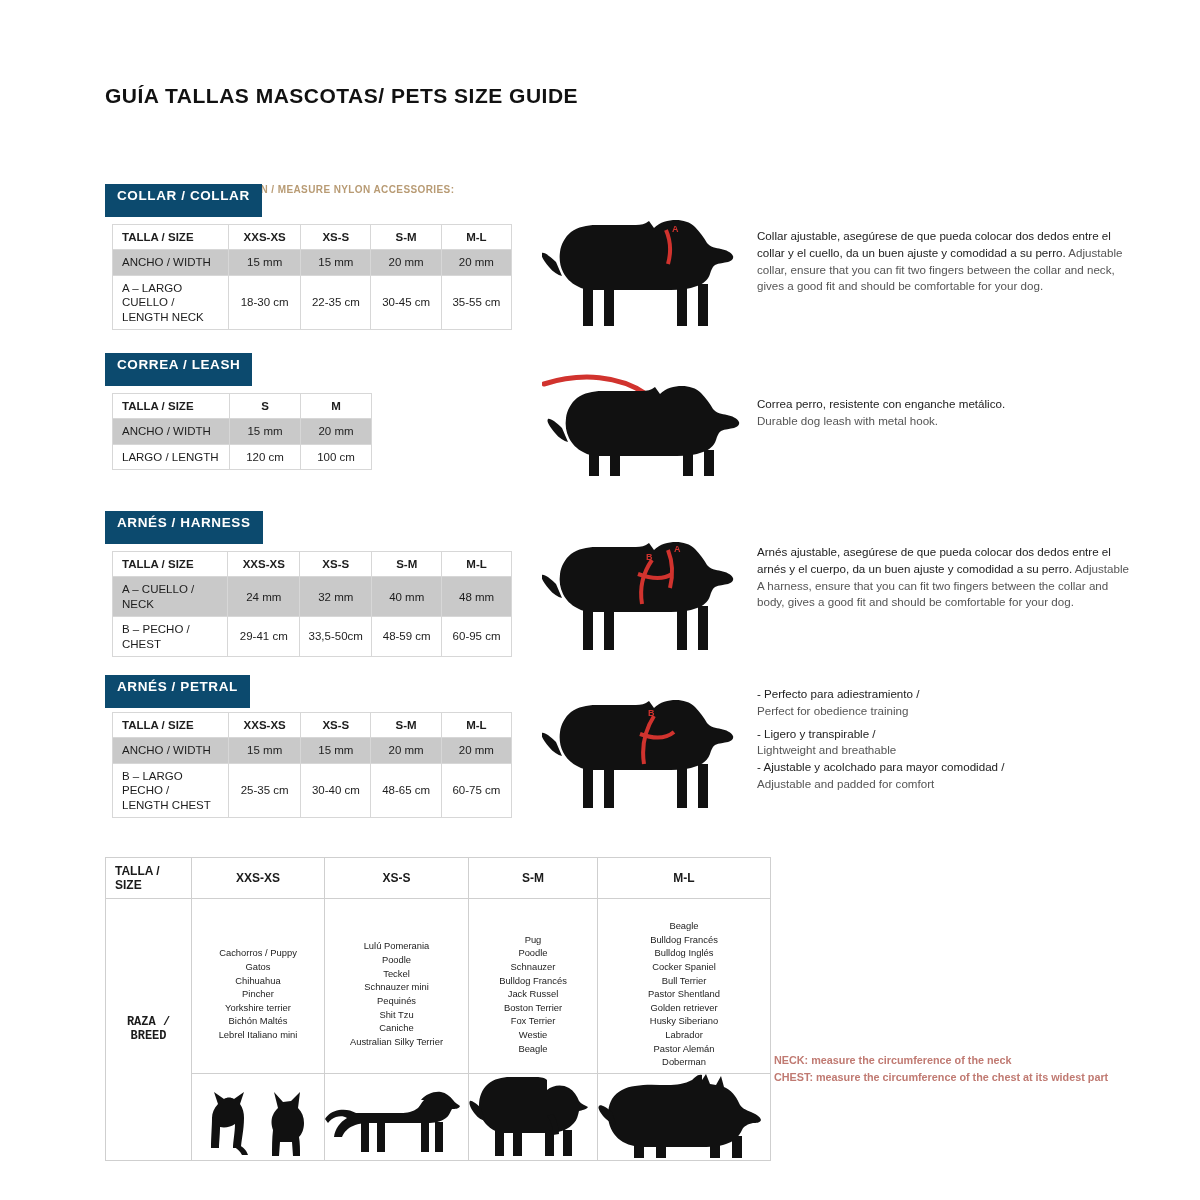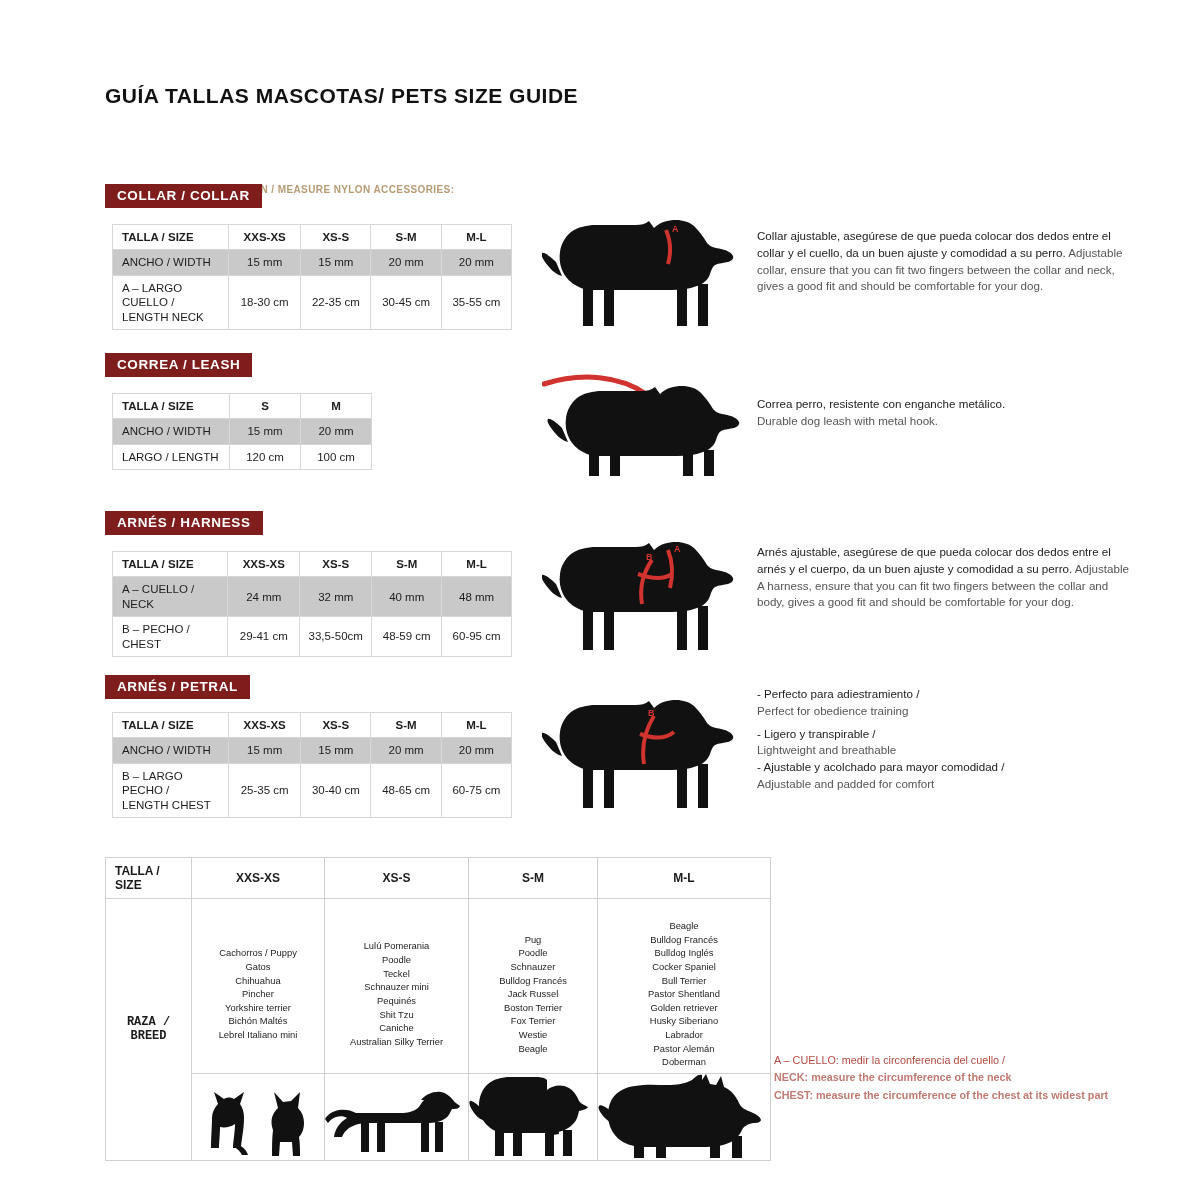--- a/index.html
+++ b/index.html
@@ -22,24 +22,24 @@
   .sub-title{
     position:absolute;left:88px;top:141px;
     font-size:10px;font-weight:bold;letter-spacing:.4px;
     color:#b89b74;
     margin-top:43px;
   }
 
   
   .sec-tag{
     position:absolute;
-    background:#7f1d1d;
+    background:#0c4a6e;
     color:#ffffff;
     font-size:13.5px;font-weight:bold;letter-spacing:.6px;
-    padding:4px 12px 5px 12px;
+    padding:4px 12px 14px 12px;
     white-space:nowrap;
   }
 
   
   table.sz{
     position:absolute;
     border-collapse:collapse;
     font-size:11.5px;
     color:#1d1d1d;
   }
@@ -385,18 +385,17 @@
           <rect x="112" y="62" width="10" height="22" fill="#111"></rect>
           <rect x="134" y="62" width="10" height="22" fill="#111"></rect>
           <path fill="#111" d="M14 38C8 33 2 30 1 32c-2 2 2 8 7 13 3 3 7 5 10 6z"></path>
         </svg>
       </td>
     </tr>
   </tbody>
     </table>
 
   <div class="footnote">
-    <div>A – CUELLO: medir la circonferencia del cuello /</div>
     <div class="en">NECK: measure the circumference of the neck</div>
     <div class="en">CHEST: measure the circumference of the chest at its widest part</div>
   </div>
 
 </div>
 
 </body></html>

